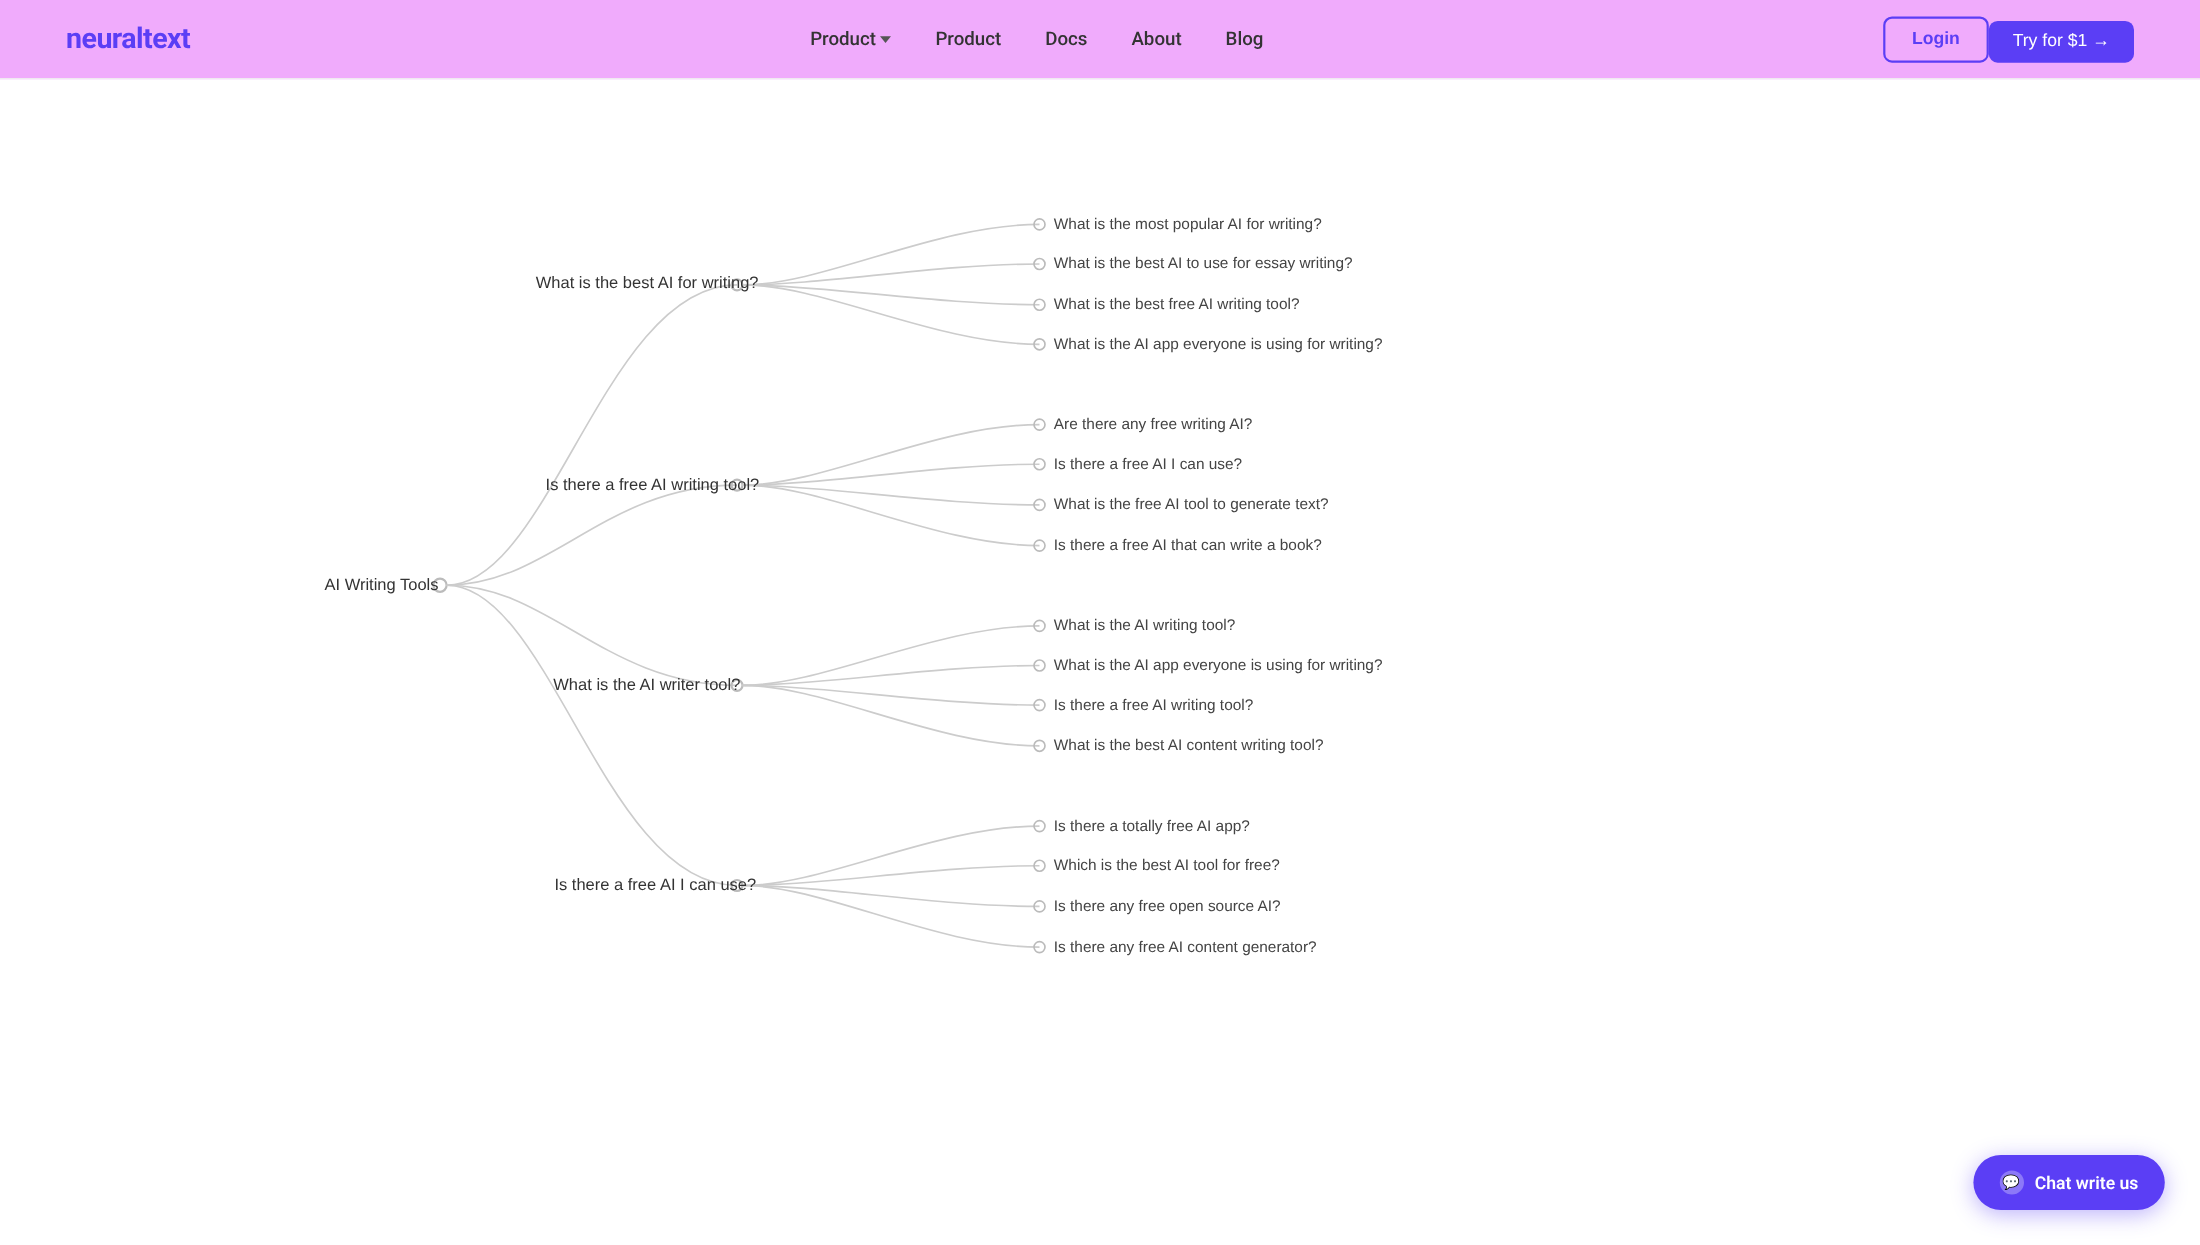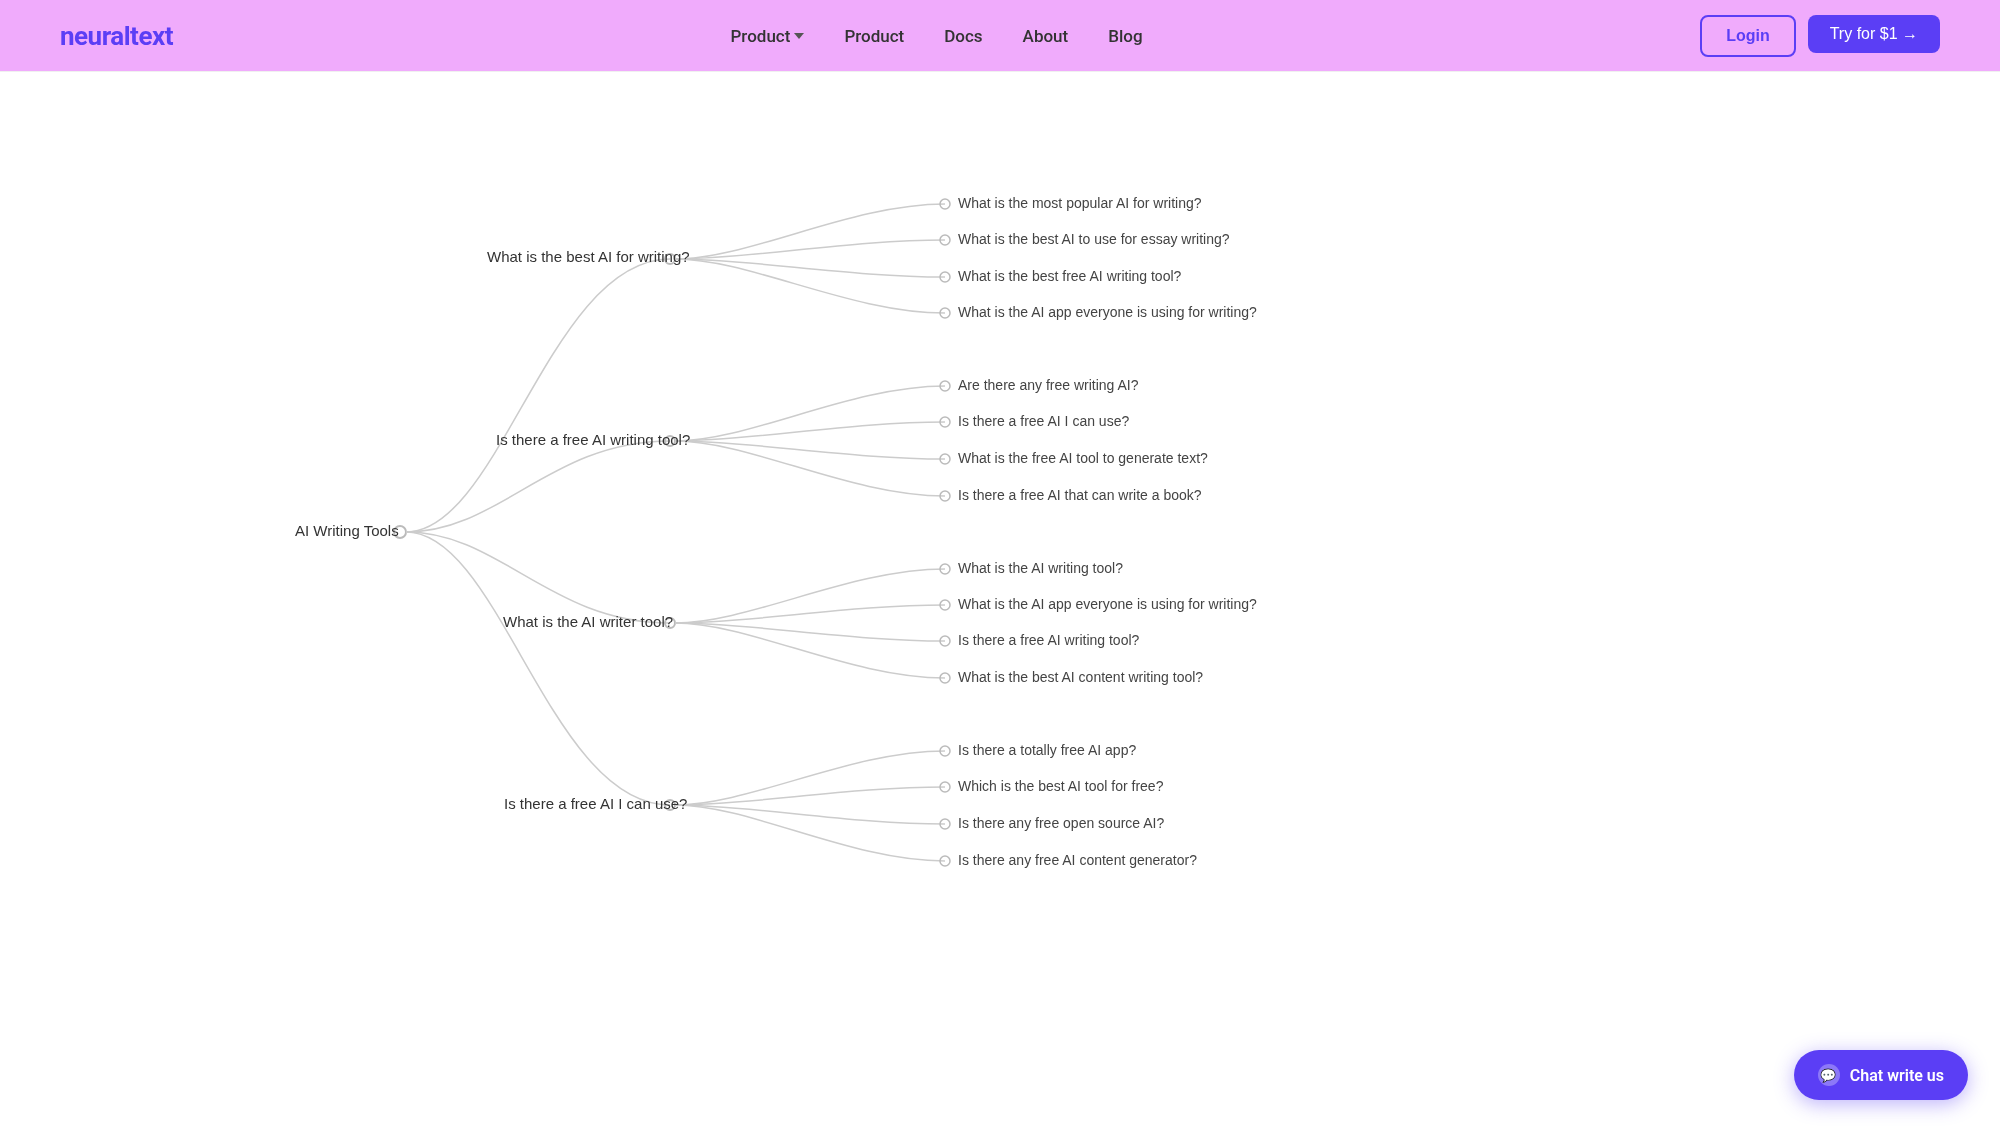--- a/index.html
+++ b/index.html
@@ -51,22 +51,21 @@
     .chevron-down {
       display: inline-block;
       width: 10px;
       height: 6px;
       border-left: 5px solid transparent;
       border-right: 5px solid transparent;
       border-top: 6px solid #555;
     }
     .header-buttons {
       display: flex;
-      align-items: flex-start;
-      gap: 12px;
+      align-items: flex-end;
     }
     .btn-login {
       padding: 10px 24px;
       border: 2px solid #5b3ef5;
       border-radius: 8px;
       color: #5b3ef5;
       font-size: 16px;
       font-weight: 600;
       background: transparent;
       cursor: pointer;

